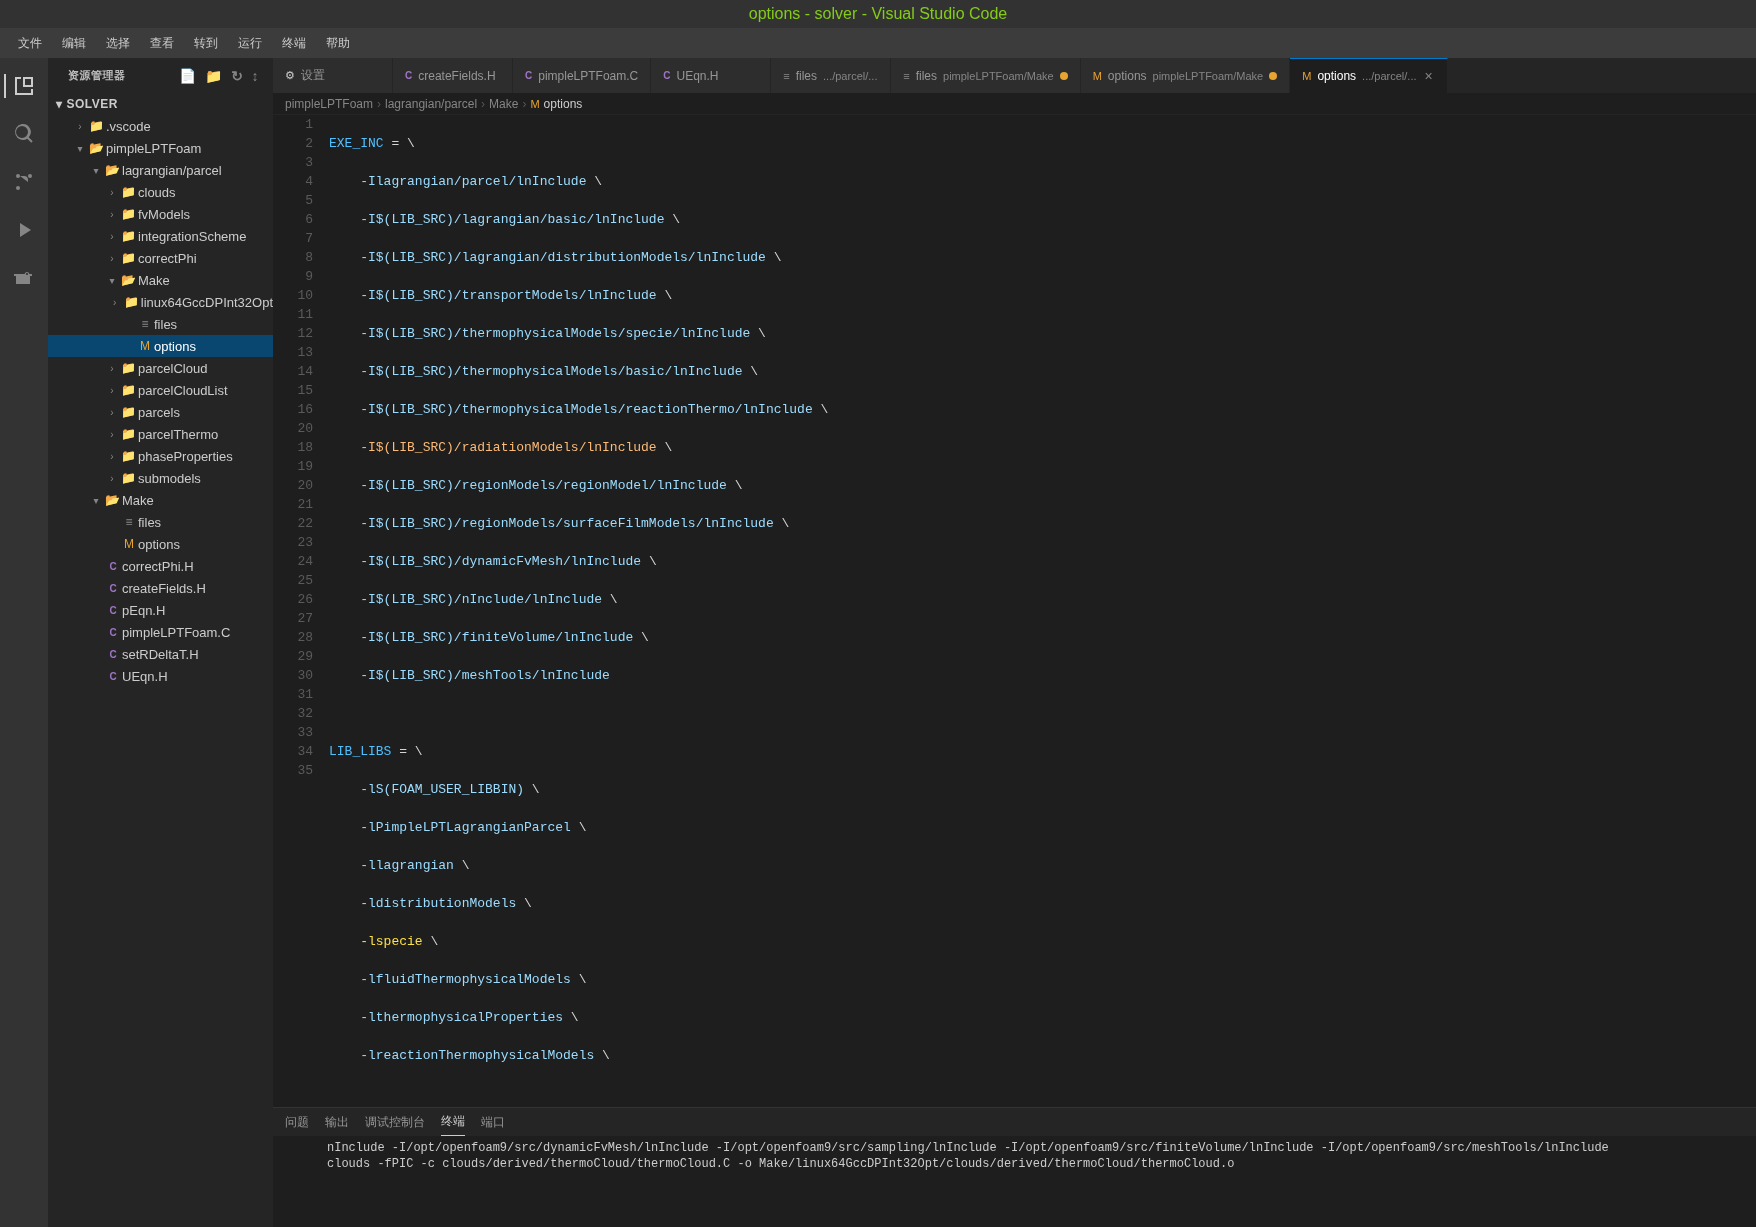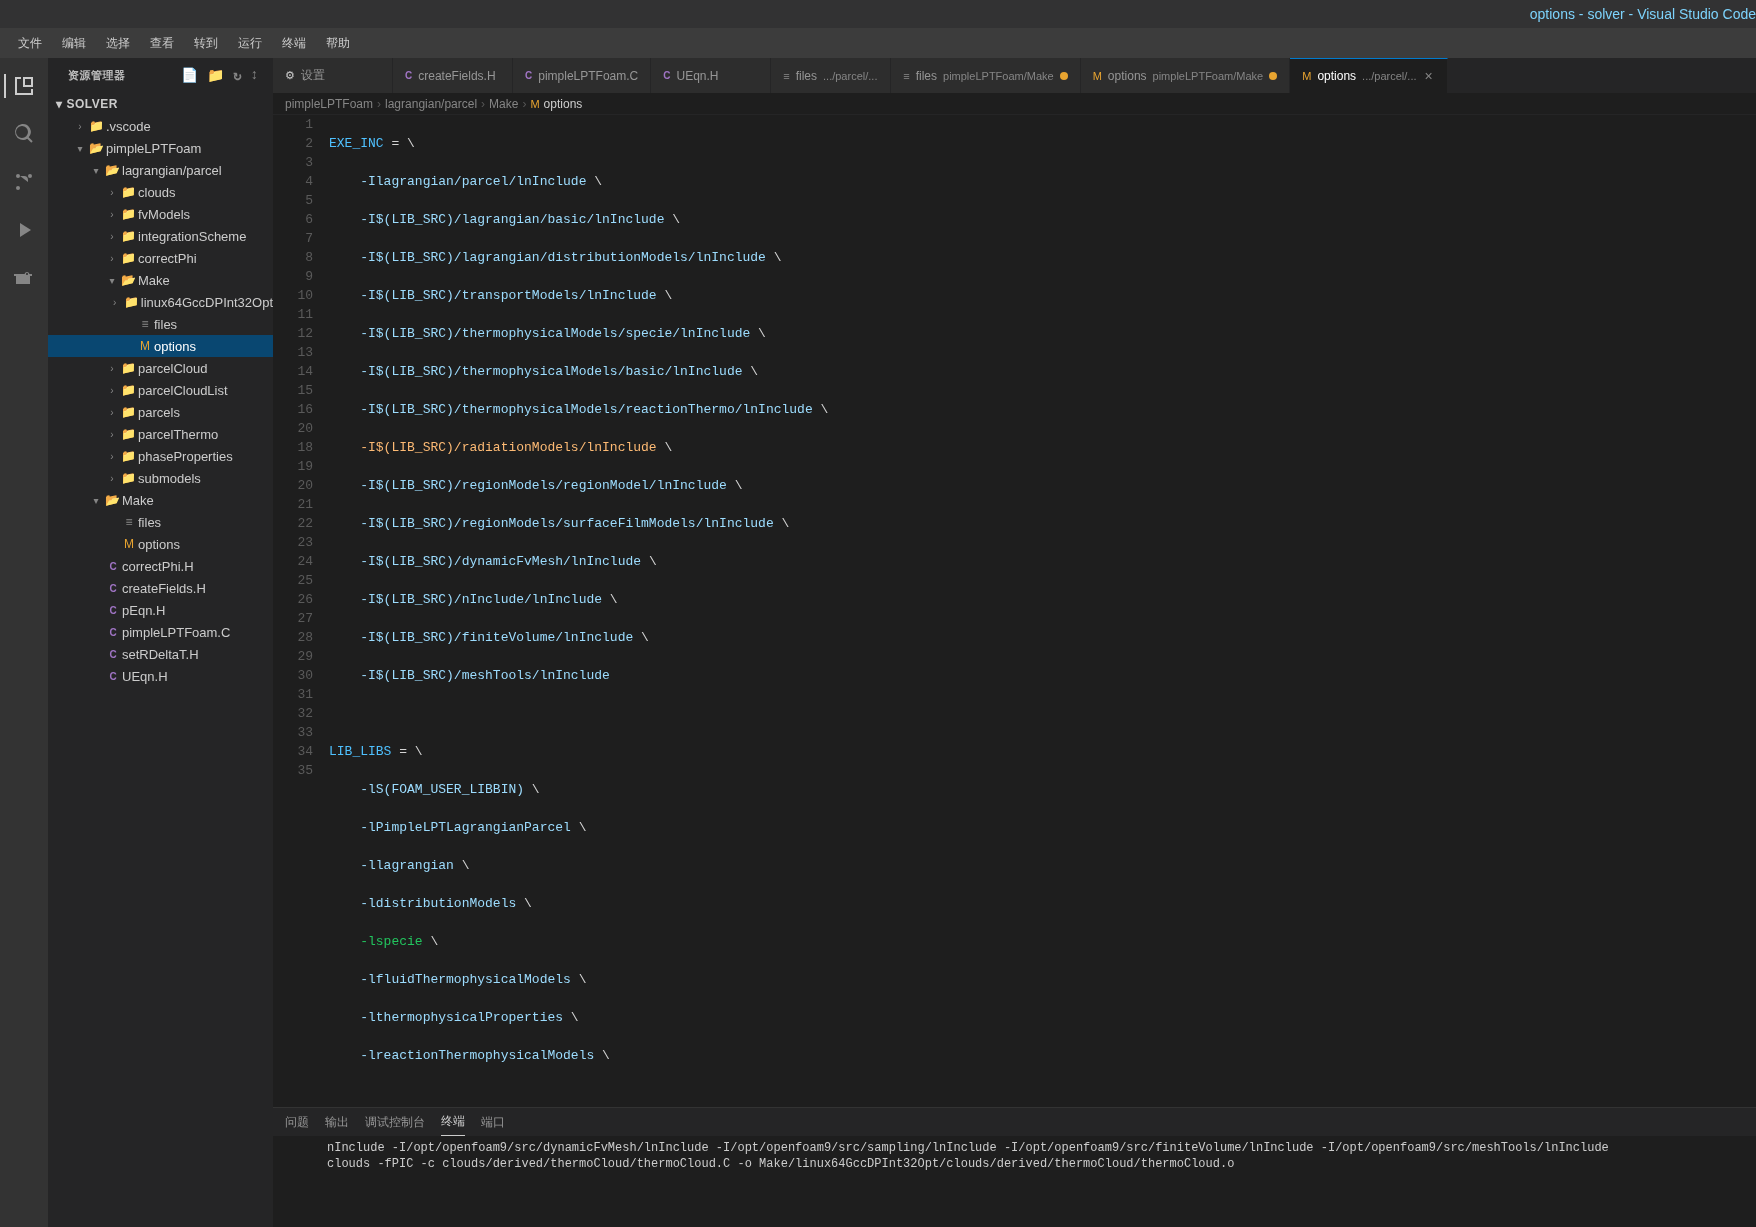--- a/index.html
+++ b/index.html
@@ -12,23 +12,23 @@
       width: 1756px;
       height: 1227px;
     }
 
     
     #title-bar {
       background: #323233;
       height: 28px;
       display: flex;
       align-items: center;
-      justify-content: flex-end;
-      color: #7dd3fc;
-      font-size: 14px;
+      justify-content: center;
+      color: #84cc16;
+      font-size: 16px;
       font-family: -apple-system, sans-serif;
     }
 
     
     #menu-bar {
       background: #3c3c3c;
       height: 30px;
       display: flex;
       align-items: center;
       padding: 0 10px;
@@ -99,21 +99,21 @@
       height: 35px;
       display: flex;
       align-items: center;
       justify-content: space-between;
       padding: 0 12px 0 20px;
       font-size: 11px;
       font-weight: 700;
       color: #bbbbbb;
       letter-spacing: 0.5px;
       text-transform: uppercase;
-      font-family: Liberation Mono, monospace;
+      font-family: Liberation Sans, sans-serif;
     }
     .sidebar-header-icons {
       display: flex;
       gap: 4px;
       color: #858585;
     }
     .sidebar-header-icon {
       cursor: pointer;
       padding: 2px;
       font-size: 14px;
@@ -719,21 +719,21 @@
 <span class="code-line"><span style="color:#d4d4d4">    </span><span style="color:#9cdcfe">-I$(LIB_SRC)/dynamicFvMesh/lnInclude</span><span style="color:#d4d4d4"> \</span></span>
 <span class="code-line"><span style="color:#d4d4d4">    </span><span style="color:#9cdcfe">-I$(LIB_SRC)/nInclude/lnInclude</span><span style="color:#d4d4d4"> \</span></span>
 <span class="code-line"><span style="color:#d4d4d4">    </span><span style="color:#9cdcfe">-I$(LIB_SRC)/finiteVolume/lnInclude</span><span style="color:#d4d4d4"> \</span></span>
 <span class="code-line"><span style="color:#d4d4d4">    </span><span style="color:#9cdcfe">-I$(LIB_SRC)/meshTools/lnInclude</span></span>
 <span class="code-line"> </span>
 <span class="code-line"><span style="color:#4fc1ff">LIB_LIBS</span><span style="color:#d4d4d4"> = \</span></span>
 <span class="code-line"><span style="color:#d4d4d4">    </span><span style="color:#9cdcfe">-lS(FOAM_USER_LIBBIN)</span><span style="color:#d4d4d4"> \</span></span>
 <span class="code-line"><span style="color:#d4d4d4">    </span><span style="color:#9cdcfe">-lPimpleLPTLagrangianParcel</span><span style="color:#d4d4d4"> \</span></span>
 <span class="code-line"><span style="color:#d4d4d4">    </span><span style="color:#9cdcfe">-llagrangian</span><span style="color:#d4d4d4"> \</span></span>
 <span class="code-line"><span style="color:#d4d4d4">    </span><span style="color:#9cdcfe">-ldistributionModels</span><span style="color:#d4d4d4"> \</span></span>
-<span class="code-line"><span style="color:#d4d4d4">    </span><span style="color:#22c55e">-lspecie</span><span style="color:#d4d4d4"> \</span></span>
+<span class="code-line"><span style="color:#d4d4d4">    </span><span style="color:#fde047">-lspecie</span><span style="color:#d4d4d4"> \</span></span>
 <span class="code-line"><span style="color:#d4d4d4">    </span><span style="color:#9cdcfe">-lfluidThermophysicalModels</span><span style="color:#d4d4d4"> \</span></span>
 <span class="code-line"><span style="color:#d4d4d4">    </span><span style="color:#9cdcfe">-lthermophysicalProperties</span><span style="color:#d4d4d4"> \</span></span>
 <span class="code-line"><span style="color:#d4d4d4">    </span><span style="color:#9cdcfe">-lreactionThermophysicalModels</span><span style="color:#d4d4d4"> \</span></span>
 
 
 
 
 
 
 

